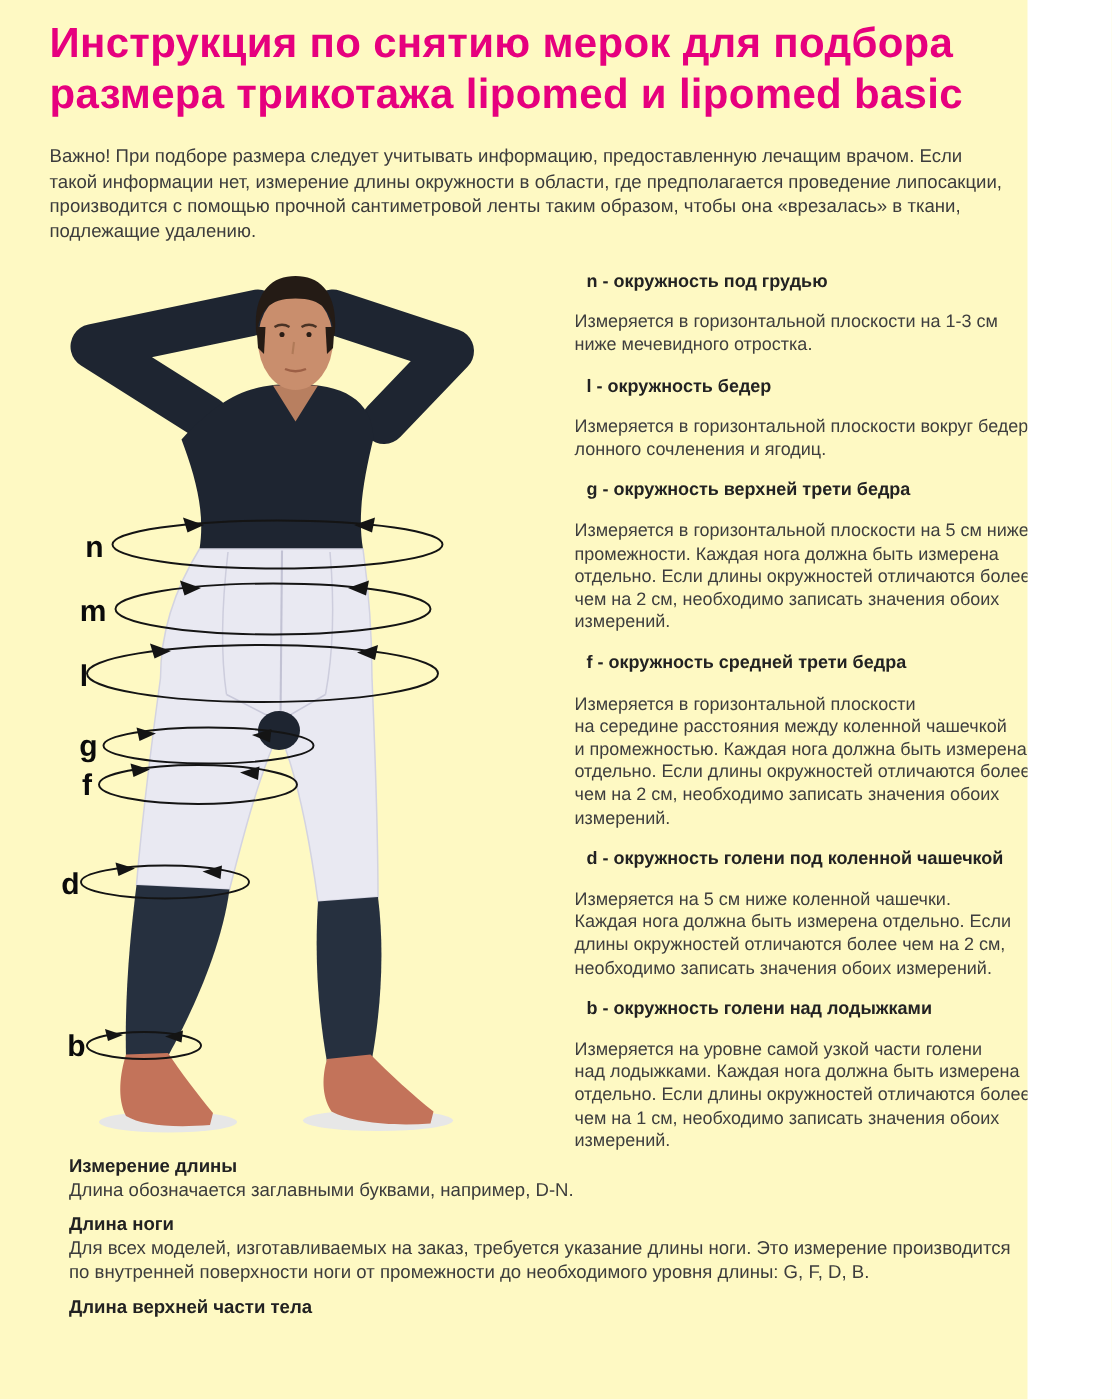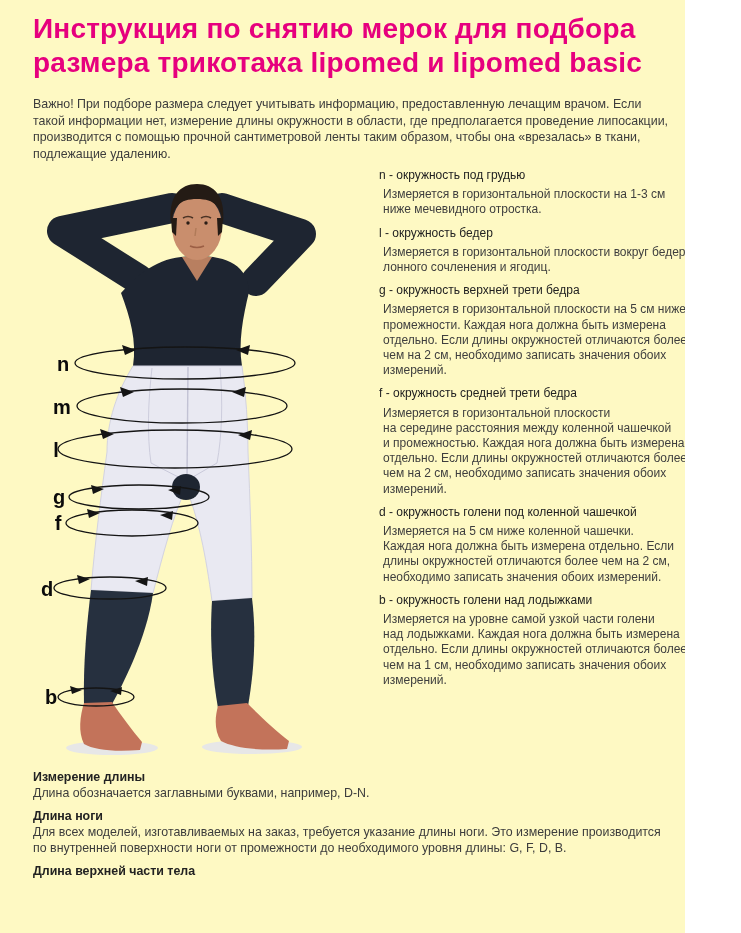--- a/index.html
+++ b/index.html
@@ -27,31 +27,31 @@
   }
   .fig-label{
     font-family:"Liberation Sans", sans-serif;
     font-size:20px;font-weight:bold;fill:#0b0b0b;
   }
   .measure-col{
     position:absolute;left:379px;top:168px;width:354px;
   }
   .m-section{margin:0 0 8px 0;}
   .m-head{
-    margin:0;font-size:12px;line-height:15.2px;
-    font-weight:normal;color:#222222;
+    margin:12px;font-size:12px;line-height:15.2px;
+    font-weight:bold;color:#222222;
   }
   .m-body{
     margin:4px;font-size:12px;line-height:15.2px;color:#3e3e3e;
     white-space:pre-line;
   }
   .length-col{
     position:absolute;left:33px;top:769px;width:702px;
   }
-  .l-section{margin:0 0 7px 0;}
+  .l-section{margin:0 0 7px 13px;}
   .l-head{
     margin:0;font-size:12.4px;line-height:16px;
     font-weight:bold;color:#222222;
   }
   .l-body{
     margin:0;font-size:12.4px;line-height:16px;color:#3c3c3c;
     white-space:pre-line;
   }
 </style>
 </head>

